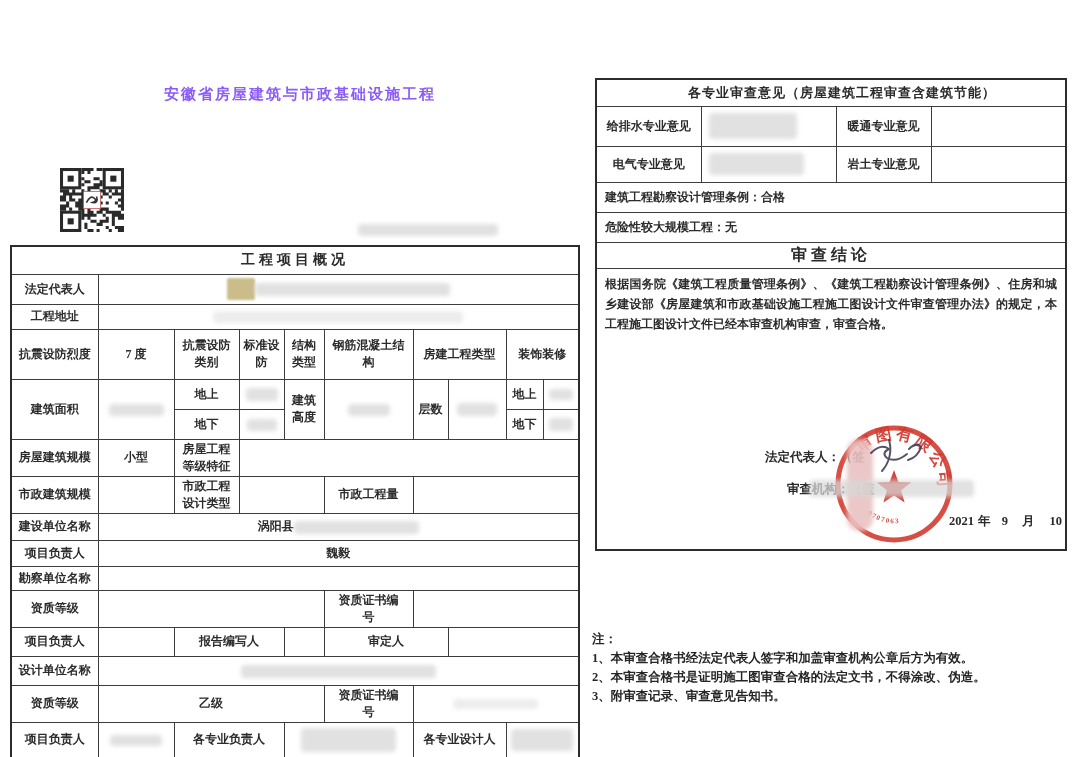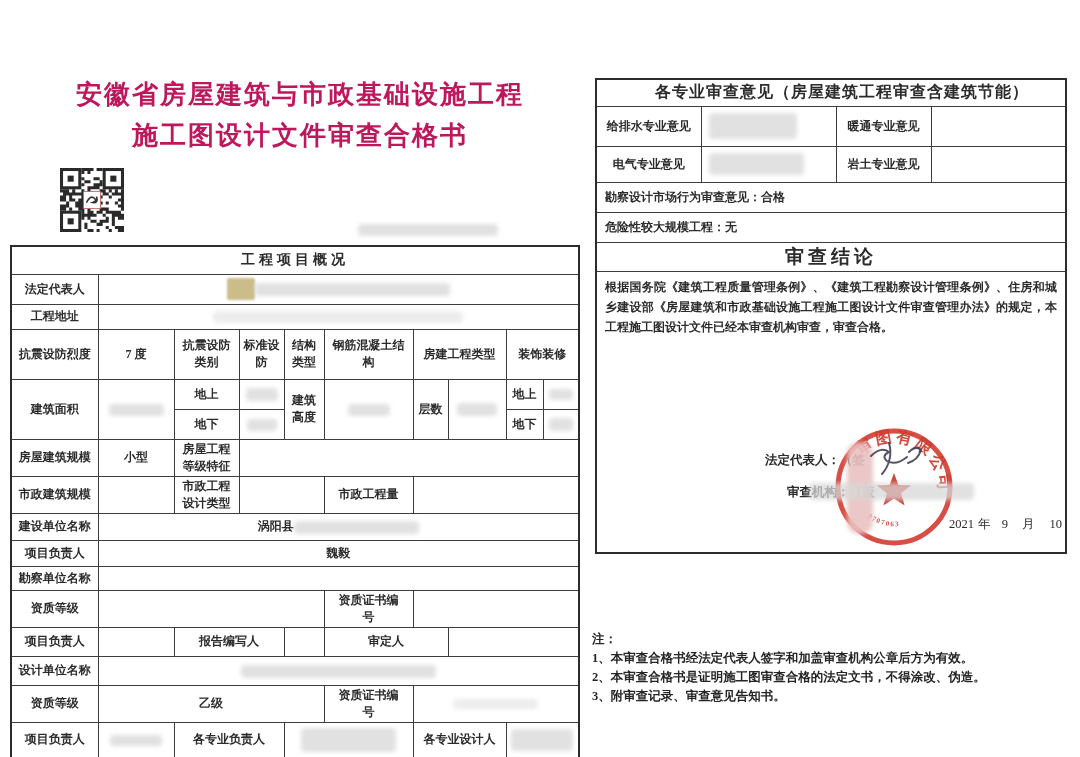--- a/index.html
+++ b/index.html
@@ -1,57 +1,56 @@
 <!DOCTYPE html>
 <html><head>
 <meta charset="utf-8">
 <style>
   html,body{margin:0;padding:0;background:#fff;}
   #page{position:relative;width:1080px;height:757px;background:#ffffff;overflow:hidden;
         font-family:"Liberation Serif","DejaVu Serif",serif;color:#2e2e2e;}
   .abs{position:absolute;}
   
-  #doc-title{left:50px;top:74px;width:500px;text-align:center;font-size:26px;font-weight:bold;
-             color:#be185d;line-height:41px;letter-spacing:2px;}
+  #doc-title{left:50px;top:74px;width:500px;text-align:center;font-size:15px;font-weight:bold;
+             color:#8b5cf6;line-height:41px;letter-spacing:2px;}
   
   table{border-collapse:collapse;table-layout:fixed;background:#fff;}
   td{border:1px solid #3d3d3d;font-size:12px;font-weight:bold;text-align:center;
      vertical-align:middle;padding:1px 3px;color:#2b2b2b;overflow:hidden;}
   #left-table{left:10px;top:245px;border:2px solid #2c2c2c;}
   #right-table{left:595px;top:78px;border:2px solid #2c2c2c;}
   .thead{font-size:14px;letter-spacing:4px;}
-  .rhead{font-size:16px;letter-spacing:1px;padding-left:25px;}
+  .rhead{font-size:13px;letter-spacing:1px;padding-left:25px;}
   .leftcell{text-align:left;padding-left:8px;}
   .pad10{padding-left:10px;padding-right:10px;}
   
   .blob{display:inline-block;background:#d7d7d7;border-radius:4px;filter:blur(2px);
         opacity:.75;vertical-align:middle;}
   .blob.light{opacity:.45;}
   .blob.tan{background:#c9ba84;filter:blur(1px);opacity:.95;border-radius:2px;}
   .blob.pink{background:#eac2c2;filter:blur(2px);opacity:.9;}
   
   #conclusion-cell{position:relative;vertical-align:top;padding-left:37px;}
   #conclusion-text{left:8px;top:5px;width:452px;text-align:left;font-size:12px;
                    line-height:20px;text-align:justify;}
   .sig-label{font-size:12.5px;font-weight:bold;white-space:nowrap;z-index:1;}
-  #date-line{left:352px;top:244px;font-size:12.5px;font-weight:normal;white-space:nowrap;z-index:1;text-align:center;}
+  #date-line{left:352px;top:244px;font-size:12.5px;font-weight:bold;white-space:nowrap;z-index:1;text-align:center;}
   #date-line span{margin-right:4px;}
   #seal{z-index:5;}
   
   #notes{left:592px;top:630px;width:478px;font-size:12.5px;font-weight:bold;
          line-height:19px;color:#252525;}
 </style>
 </head>
 <body>
 
 <div id="page">
 
   <div class="abs" id="doc-title">
     <div>安徽省房屋建筑与市政基础设施工程</div>
-    <div>施工图设计文件审查合格书</div>
   </div>
 
   <svg class="abs" style="left:60px;top:168px;" width="64" height="64" viewBox="0 0 63 63">
     <rect width="63" height="63" fill="#fff"></rect>
     <path id="qr-mods" fill="#2a2a2a" d="M21,0h3v3h-3zM24,0h3v3h-3zM27,0h3v3h-3zM30,0h3v3h-3zM36,0h3v3h-3zM39,0h3v3h-3zM21,3h3v3h-3zM27,3h3v3h-3zM21,9h3v3h-3zM33,9h3v3h-3zM36,9h3v3h-3zM24,12h3v3h-3zM27,12h3v3h-3zM39,12h3v3h-3zM21,15h3v3h-3zM33,15h3v3h-3zM36,15h3v3h-3zM39,15h3v3h-3zM27,18h3v3h-3zM30,18h3v3h-3zM33,18h3v3h-3zM36,18h3v3h-3zM0,21h3v3h-3zM3,21h3v3h-3zM6,21h3v3h-3zM12,21h3v3h-3zM21,21h3v3h-3zM27,21h3v3h-3zM39,21h3v3h-3zM42,21h3v3h-3zM48,21h3v3h-3zM54,21h3v3h-3zM60,21h3v3h-3zM3,24h3v3h-3zM6,24h3v3h-3zM9,24h3v3h-3zM12,24h3v3h-3zM15,24h3v3h-3zM18,24h3v3h-3zM21,24h3v3h-3zM27,24h3v3h-3zM36,24h3v3h-3zM42,24h3v3h-3zM45,24h3v3h-3zM51,24h3v3h-3zM54,24h3v3h-3zM57,24h3v3h-3zM60,24h3v3h-3zM0,27h3v3h-3zM3,27h3v3h-3zM9,27h3v3h-3zM21,27h3v3h-3zM30,27h3v3h-3zM39,27h3v3h-3zM48,27h3v3h-3zM60,27h3v3h-3zM0,30h3v3h-3zM3,30h3v3h-3zM9,30h3v3h-3zM12,30h3v3h-3zM18,30h3v3h-3zM21,30h3v3h-3zM24,30h3v3h-3zM27,30h3v3h-3zM57,30h3v3h-3zM60,30h3v3h-3zM6,33h3v3h-3zM15,33h3v3h-3zM18,33h3v3h-3zM21,33h3v3h-3zM24,33h3v3h-3zM36,33h3v3h-3zM39,33h3v3h-3zM45,33h3v3h-3zM54,33h3v3h-3zM60,33h3v3h-3zM0,36h3v3h-3zM3,36h3v3h-3zM6,36h3v3h-3zM15,36h3v3h-3zM18,36h3v3h-3zM21,36h3v3h-3zM24,36h3v3h-3zM27,36h3v3h-3zM30,36h3v3h-3zM33,36h3v3h-3zM36,36h3v3h-3zM57,36h3v3h-3zM60,36h3v3h-3zM0,39h3v3h-3zM3,39h3v3h-3zM9,39h3v3h-3zM18,39h3v3h-3zM21,39h3v3h-3zM27,39h3v3h-3zM39,39h3v3h-3zM42,39h3v3h-3zM45,39h3v3h-3zM60,39h3v3h-3zM21,42h3v3h-3zM27,42h3v3h-3zM30,42h3v3h-3zM36,42h3v3h-3zM39,42h3v3h-3zM45,42h3v3h-3zM48,42h3v3h-3zM51,42h3v3h-3zM54,42h3v3h-3zM57,42h3v3h-3zM21,45h3v3h-3zM24,45h3v3h-3zM27,45h3v3h-3zM30,45h3v3h-3zM33,45h3v3h-3zM42,45h3v3h-3zM51,45h3v3h-3zM54,45h3v3h-3zM57,45h3v3h-3zM60,45h3v3h-3zM21,48h3v3h-3zM27,48h3v3h-3zM45,48h3v3h-3zM51,48h3v3h-3zM57,48h3v3h-3zM60,48h3v3h-3zM30,51h3v3h-3zM33,51h3v3h-3zM39,51h3v3h-3zM42,51h3v3h-3zM45,51h3v3h-3zM51,51h3v3h-3zM24,54h3v3h-3zM36,54h3v3h-3zM39,54h3v3h-3zM51,54h3v3h-3zM24,57h3v3h-3zM45,57h3v3h-3zM54,57h3v3h-3zM57,57h3v3h-3zM60,57h3v3h-3zM27,60h3v3h-3zM30,60h3v3h-3zM36,60h3v3h-3zM48,60h3v3h-3zM57,60h3v3h-3zM60,60h3v3h-3z"></path>
     <g fill="none" stroke="#2a2a2a">
       <rect x="1.5" y="1.5" width="18" height="18" stroke-width="3"></rect>
       <rect x="43.5" y="1.5" width="18" height="18" stroke-width="3"></rect>
       <rect x="1.5" y="43.5" width="18" height="18" stroke-width="3"></rect>
       <rect x="7.5" y="7.5" width="6" height="6" fill="#2a2a2a" stroke="none"></rect>
@@ -197,27 +196,27 @@
       <td>暖通专业意见</td>
       <td></td>
     </tr>
     <tr style="height:36px">
       <td>电气专业意见</td>
       <td style="text-align:left"><span class="blob" style="width:95px;height:22px;margin-left:4px"></span></td>
       <td>岩土专业意见</td>
       <td></td>
     </tr>
     <tr style="height:30px">
-      <td colspan="4" class="leftcell">勘察设计市场行为审查意见：合格</td>
+      <td colspan="4" class="leftcell">建筑工程勘察设计管理条例：合格</td>
     </tr>
     <tr style="height:30px">
       <td colspan="4" class="leftcell">危险性较大规模工程：无</td>
     </tr>
     <tr style="height:26px">
-      <td colspan="4" style="font-size:19px;letter-spacing:4px">审查结论</td>
+      <td colspan="4" style="font-size:16px;letter-spacing:4px">审查结论</td>
     </tr>
     <tr style="height:282px">
       <td colspan="4" id="conclusion-cell">
         <div class="abs" id="conclusion-text">根据国务院《建筑工程质量管理条例》、《建筑工程勘察设计管理条例》、住房和城乡建设部《房屋建筑和市政基础设施工程施工图设计文件审查管理办法》的规定，本工程施工图设计文件已经本审查机构审查，审查合格。</div>
 
         <div class="abs sig-label" style="left:168px;top:180px">法定代表人：（签</div>
         <div class="abs sig-label" style="left:190px;top:212px">审查机构：（盖</div>
 
         <div class="abs" id="date-line">
           <span>2021</span><span>年</span>

